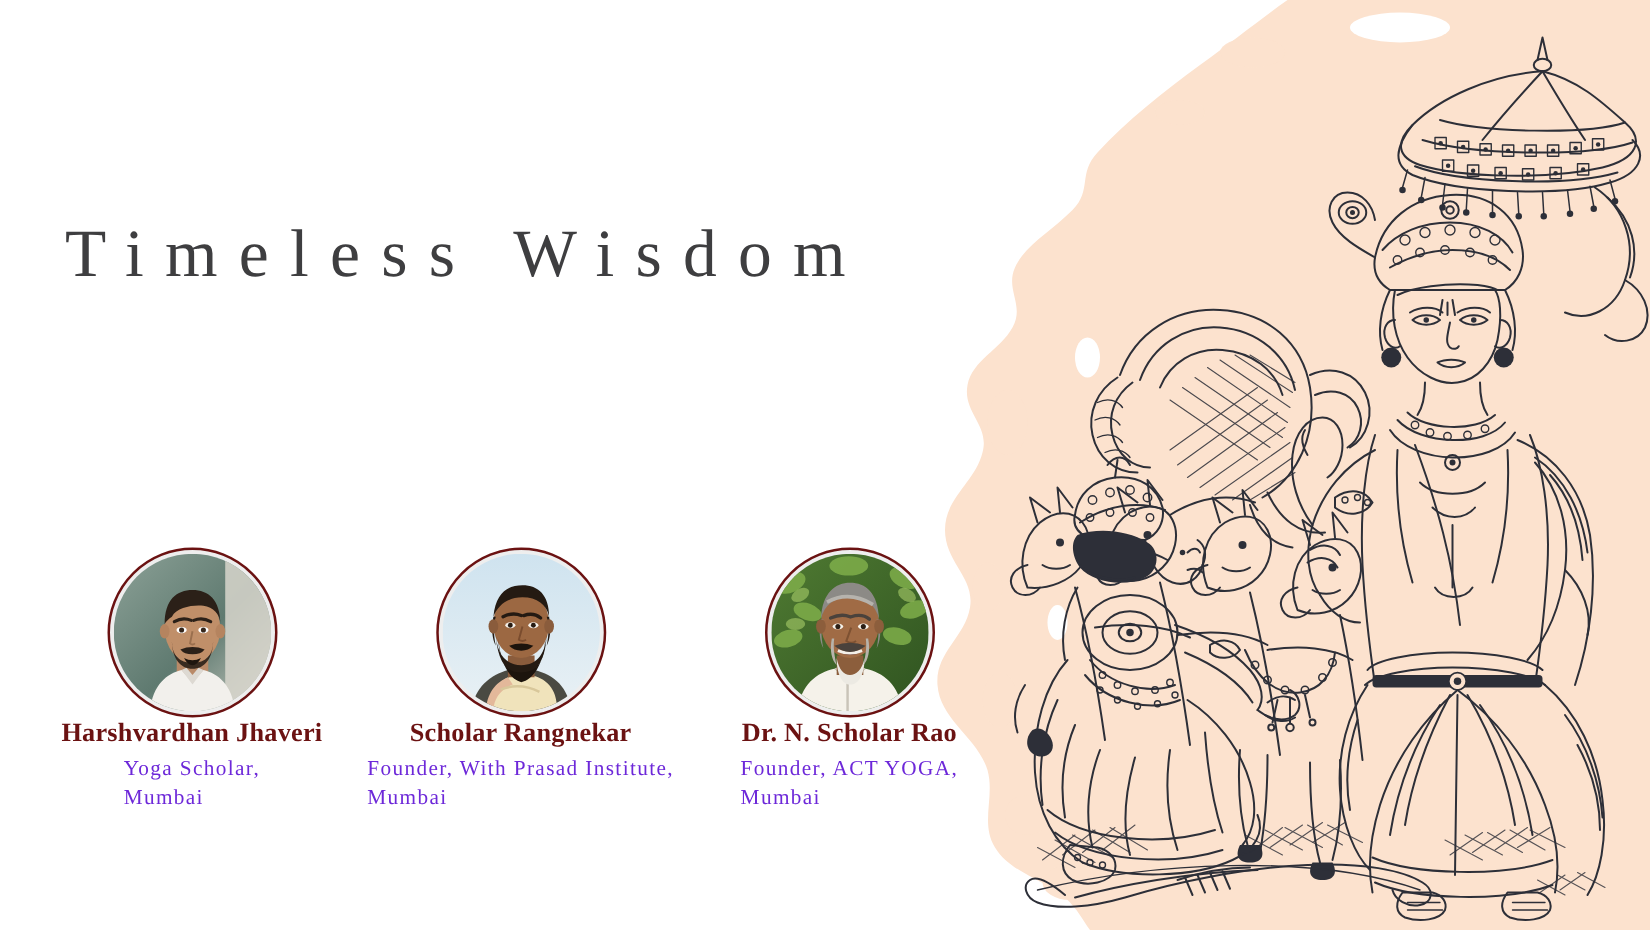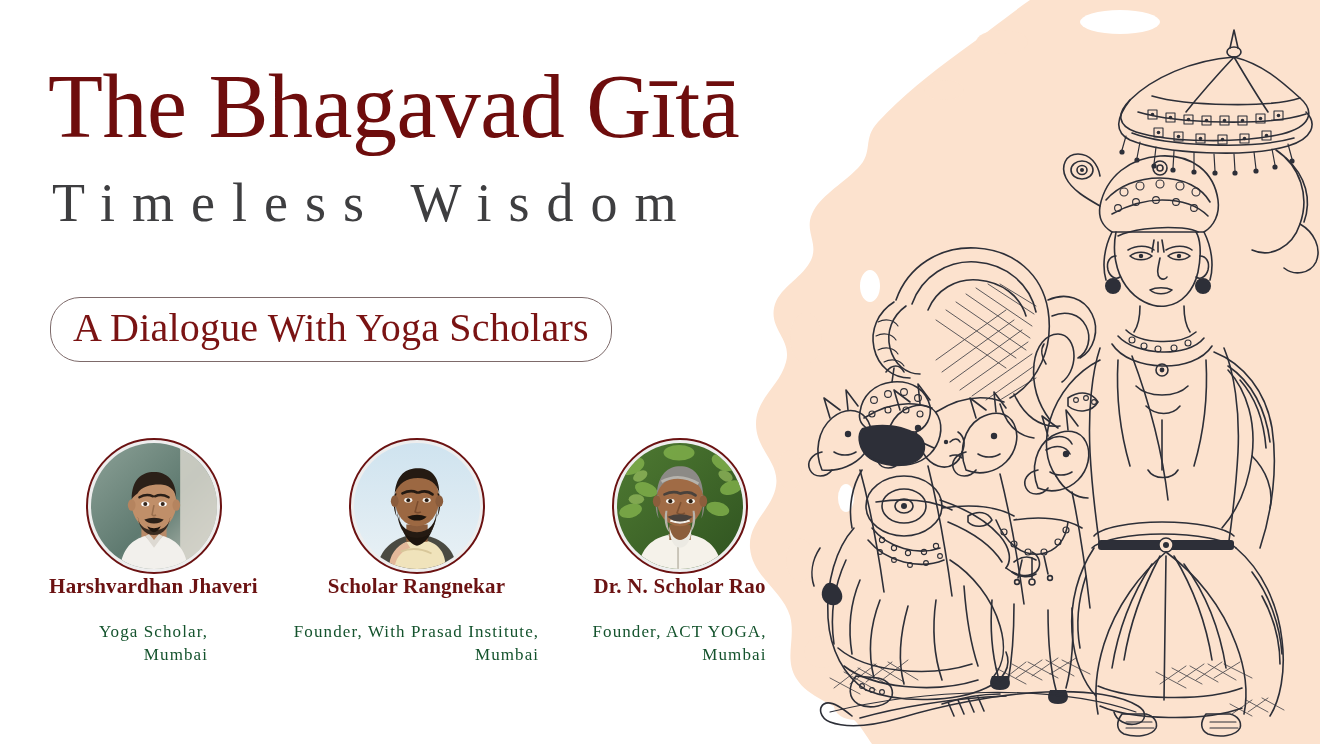--- a/index.html
+++ b/index.html
@@ -121,24 +121,24 @@
 
   .sp-name {
     font-size: 21px;
     font-weight: bold;
     color: #6b1212;
     text-align: center;
     letter-spacing: 0.2px;
     white-space: nowrap;
   }
   .sp-role {
-    margin-top: 22px;
+    margin-top: 5px;
     font-size: 17px;
-    color: #14532d;
-    text-align: right;
+    color: #6d28d9;
+    text-align: left;
     line-height: 1.35;
     letter-spacing: 1.1px;
     max-width: 258px;
   }
 </style>
 </head>
 <body>
 
 <div id="poster">
 
@@ -559,27 +559,23 @@
                  M408,664 L436,680 M424,664 L452,678"></path>
         <path d="M386,666 L360,684 M404,664 L378,682 M422,662 L396,680 M440,662 L414,678"></path>
         <path d="M430,704 L452,716 M446,700 L468,712 M462,698 L484,710"></path>
         <path d="M452,700 L432,714 M468,698 L448,712"></path>
       </g>
     </g>
   </svg>
 
   <div class="content">
 
-    <div class="title">The Bhagavad Gītā</div>
 
     <div class="subtitle">Timeless Wisdom</div>
 
-    <div class="badge">
-      <div class="badge-text">A Dialogue With Yoga Scholars</div>
-    </div>
 
     <div class="speakers">
 
       <div class="speaker">
         <div class="avatar-ring">
           <div class="avatar-inner">
             <svg viewBox="0 0 130 130" preserveAspectRatio="xMidYMid slice">
               <defs>
                 <linearGradient id="bg1" x1="0" y1="0" x2="1" y2="1">
                   <stop offset="0%" stop-color="#8ca197"></stop>

